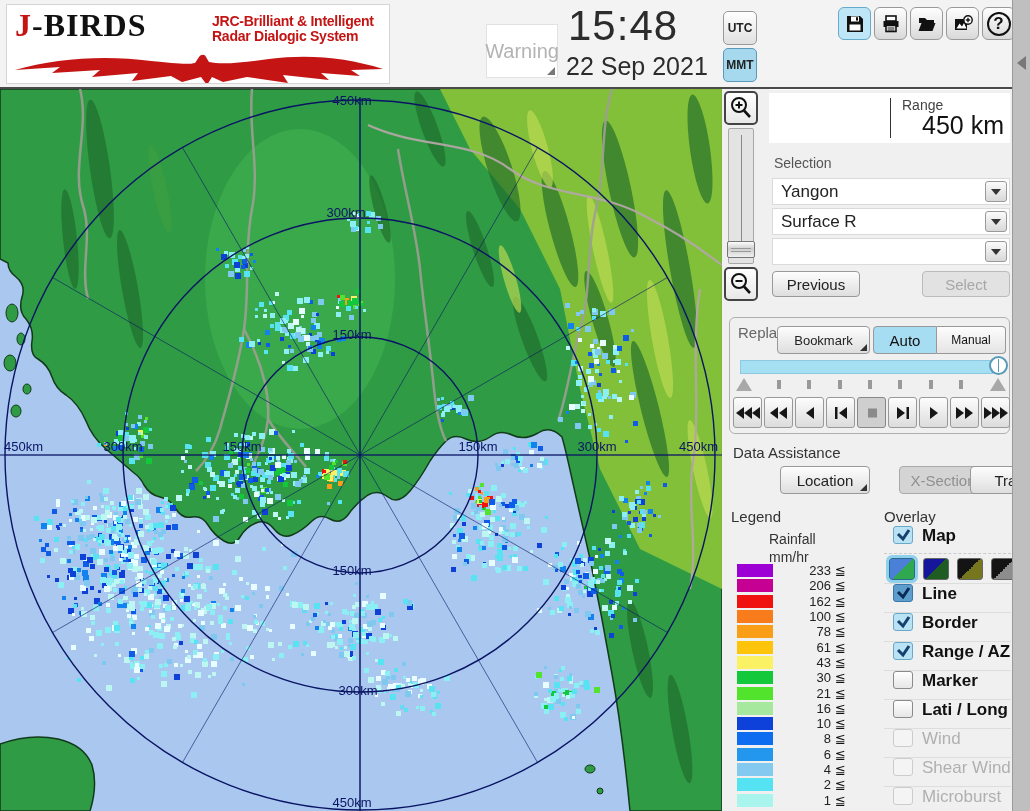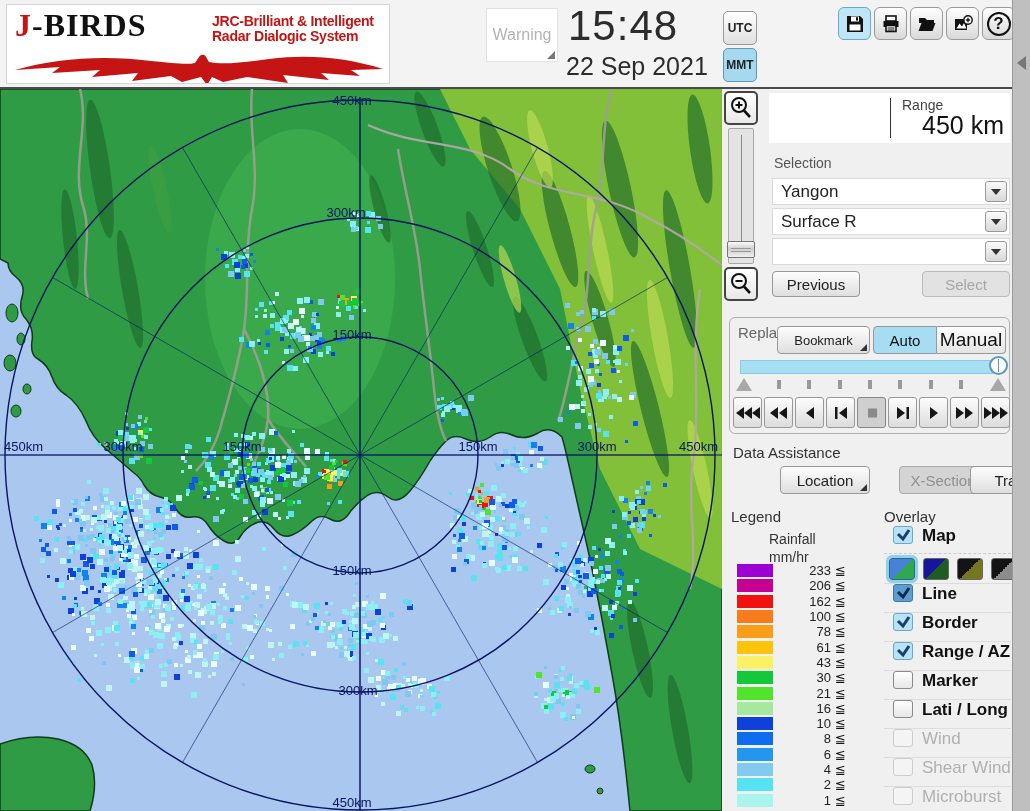--- a/index.html
+++ b/index.html
@@ -11,22 +11,22 @@
   #header { position:absolute; left:0; top:0; width:1030px; height:89px; background:#f3f3f3;
             border-bottom:2px solid #4a4a4a; z-index:5; }
   #logo-box { position:absolute; left:6px; top:4px; width:384px; height:80px; background:#fff;
               border:1px solid #d5d5d5; overflow:hidden; }
   #logo-title { position:absolute; left:8px; top:2px; font-family:"Liberation Serif","DejaVu Serif",serif;
                 font-weight:bold; font-size:32px; letter-spacing:1px; color:#111; }
   #logo-title .red-j { color:#c41414; }
   #logo-sub { position:absolute; left:205px; top:9px; color:#c41414; font-weight:bold; font-size:14.5px;
               line-height:1.05; letter-spacing:-0.3px; transform:scaleX(0.97); transform-origin:left; }
   #eagle { position:absolute; left:4px; top:48px; }
-  .warning-btn { position:absolute; left:486px; top:8px; width:72px; height:54px; background:#fff;
-                 border:1px solid #e2e2e2; color:#b3b3b3; font-size:16px; display:flex;
+  .warning-btn { position:absolute; left:486px; top:24px; width:72px; height:54px; background:#fff;
+                 border:1px solid #e2e2e2; color:#b3b3b3; font-size:20px; display:flex;
                  align-items:center; justify-content:center; }
   .fold-corner { position:absolute; right:2px; bottom:2px; width:0; height:0;
                  border-left:8px solid transparent; border-bottom:8px solid #777; }
   #clock-time { position:absolute; left:568px; top:2px; font-size:42px; color:#2c2c2c; letter-spacing:1px; }
   #clock-date { position:absolute; left:566px; top:52px; font-size:25px; color:#2c2c2c; }
   .tz-btn { position:absolute; left:723px; width:34px; height:34px; border-radius:5px;
             border:1px solid #999; font-weight:bold; font-size:12px; display:flex; align-items:center;
             justify-content:center; background:linear-gradient(#fff,#e0e0e0); color:#222; }
   #tz-utc { top:11px; }
   #tz-mmt { top:48px; background:#a6d9ee; border-color:#5b99bb; }
@@ -91,21 +91,21 @@
                   border:1px solid #b0b0b0; border-radius:6px; }
   #replay-label { position:absolute; left:8px; top:6px; font-size:15px; color:#666; }
   #btn-bookmark { position:absolute; left:47px; top:8px; width:93px; height:28px; border:1px solid #999;
                   border-radius:4px; background:linear-gradient(#fdfdfd,#dedede); font-size:13px; color:#222;
                   display:flex; align-items:center; justify-content:center; }
   #btn-auto { position:absolute; left:143px; top:8px; width:64px; height:28px; border:1px solid #999;
               border-radius:4px 0 0 4px; background:#a6ddf2; font-size:15px; color:#111;
               display:flex; align-items:center; justify-content:center; }
   #btn-manual { position:absolute; left:207px; top:8px; width:69px; height:28px; border:1px solid #999;
                 border-left:none; border-radius:0 4px 4px 0; background:linear-gradient(#fdfdfd,#e4e4e4);
-                font-size:19px; color:#111; display:flex; align-items:center; justify-content:center; }
+                font-size:12px; color:#111; display:flex; align-items:center; justify-content:center; }
   #slider-track { position:absolute; left:10px; top:42px; width:253px; height:14px; background:#a5dff2;
                   border:1px solid #8fc8e0; }
   #slider-handle { position:absolute; left:259px; top:38px; width:19px; height:19px; border-radius:50%;
                    background:#fff; border:2px solid #5a9ab8; }
   #slider-handle:before { content:""; position:absolute; left:7px; top:1px; width:1px; height:13px; background:#5a9ab8; }
   .end-tri { position:absolute; width:0; height:0; border-left:8px solid transparent;
              border-right:8px solid transparent; border-bottom:13px solid #a8a8a8; top:60px; }
   #tri-left { left:6px; } #tri-right { left:260px; }
   #tick-row { position:absolute; left:47px; top:62px; width:186px; display:flex; justify-content:space-between; }
   .tick { width:4px; height:9px; background:#999; }

